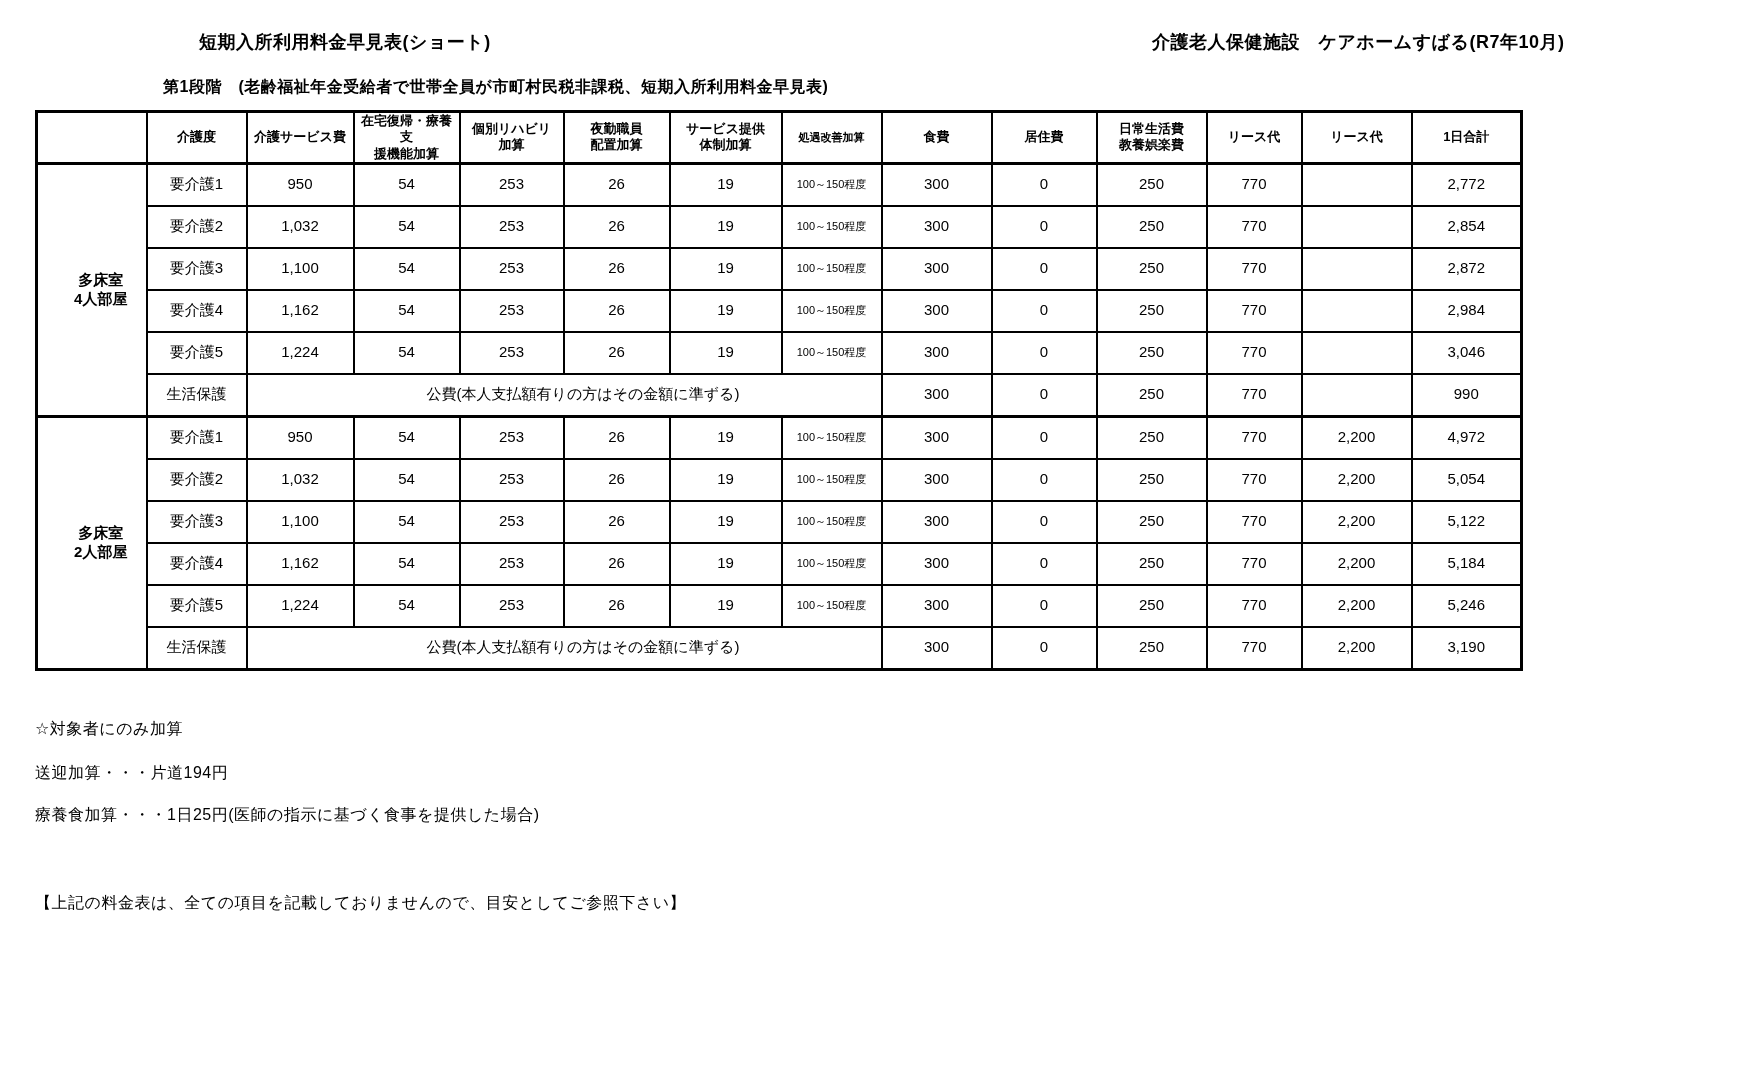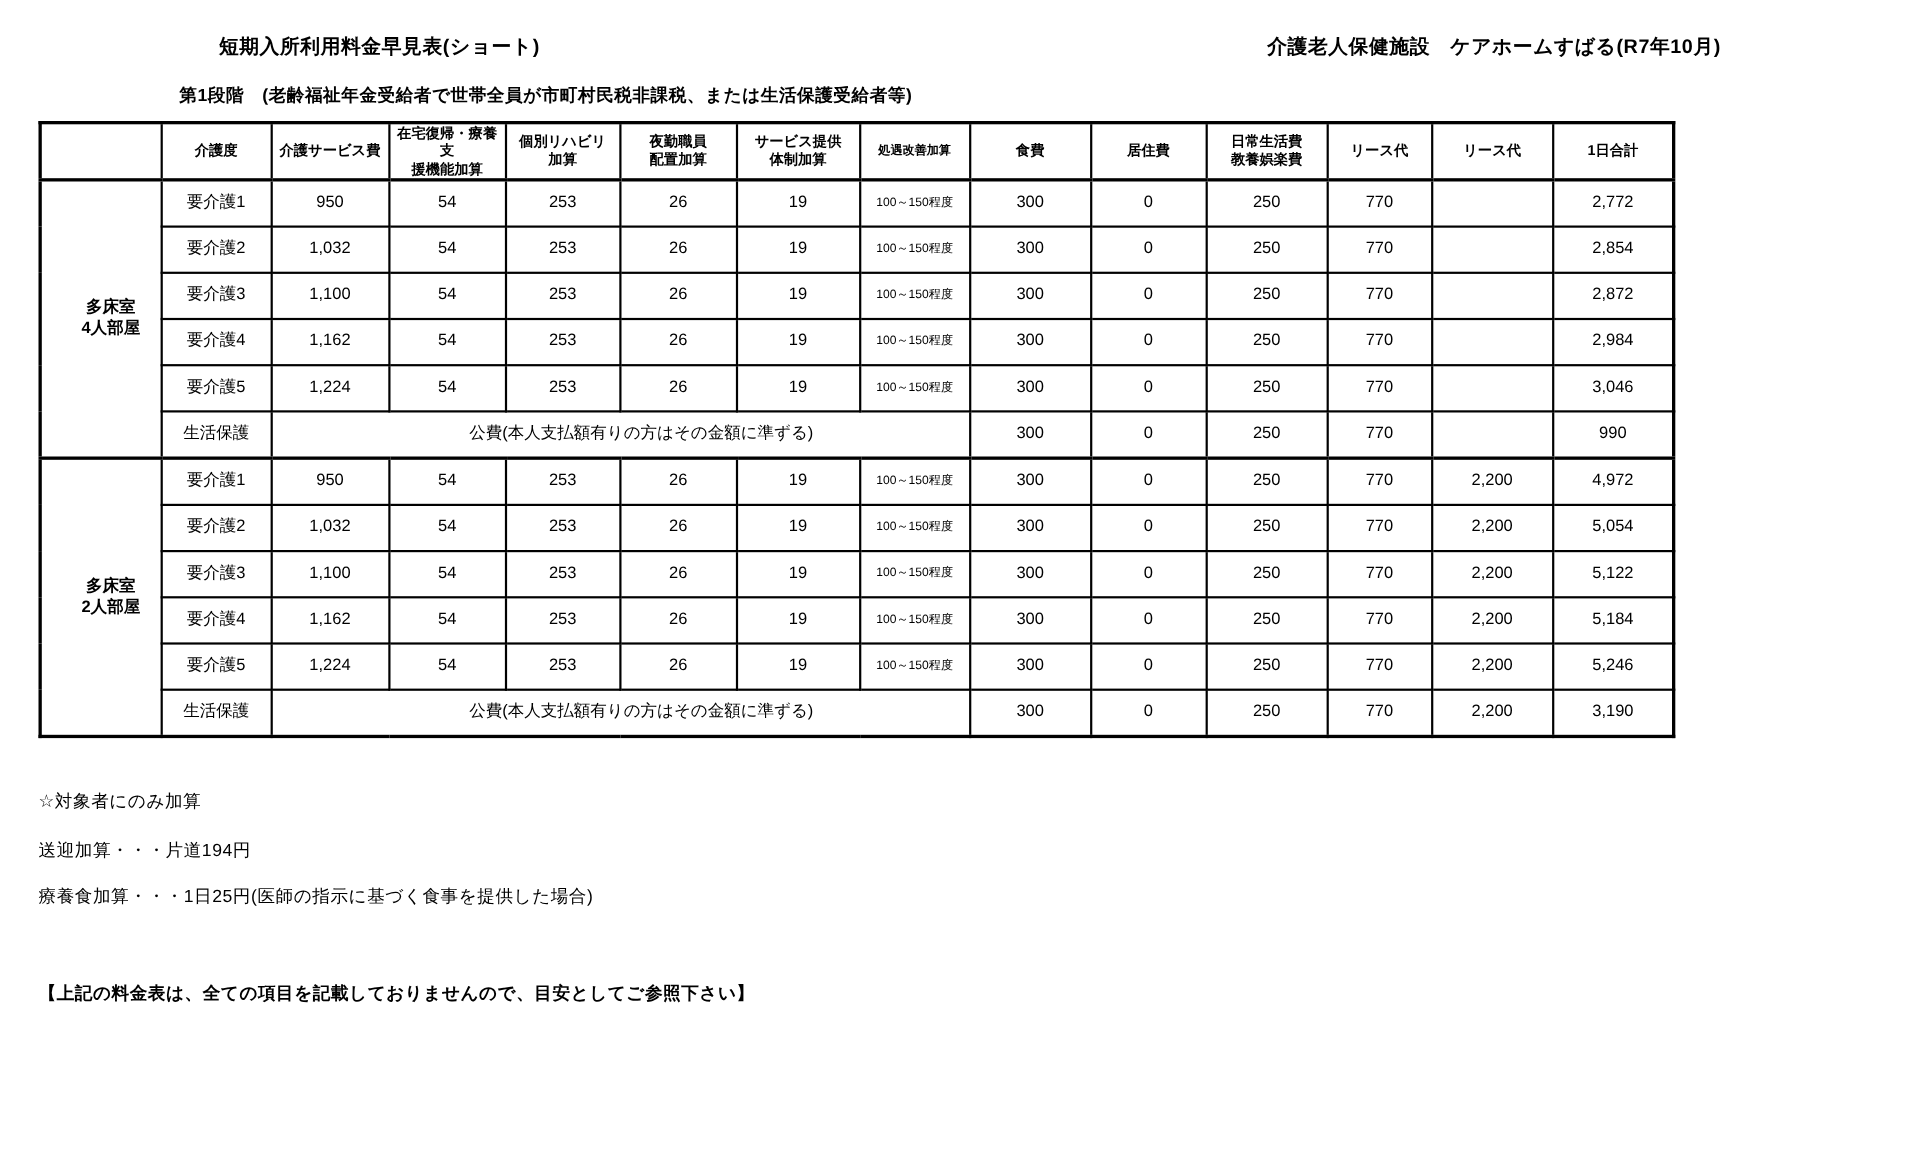--- a/index.html
+++ b/index.html
@@ -24,28 +24,28 @@
   td.small-val{font-size:11px;}
   td.group-cell{font-size:15px;font-weight:600;padding-left:20px;}
   td.level-cell{font-size:15px;}
   td.merged-cell{font-size:15px;padding-left:40px;}
   tr.group-sep td{border-top:3px solid #000;}
 
   .note{position:absolute;left:35px;font-size:16px;letter-spacing:.5px;}
   .note-0{top:719px;}
   .note-1{top:763px;}
   .note-2{top:805px;}
-  .footer-note{position:absolute;left:35px;top:893px;font-size:16px;font-weight:700;letter-spacing:.5px;}
+  .footer-note{position:absolute;left:35px;top:893px;font-size:16px;font-weight:400;letter-spacing:.5px;}
 </style>
 </head>
 <body>
 
 <div class="doc-title">短期入所利用料金早見表(ショート)</div>
 <div class="facility-title">介護老人保健施設　ケアホームすばる(R7年10月)</div>
-<div class="tier-line">第1段階　(老齢福祉年金受給者で世帯全員が市町村民税非課税、または生活保護受給者等)</div>
+<div class="tier-line">第1段階　(老齢福祉年金受給者で世帯全員が市町村民税非課税、短期入所利用料金早見表)</div>
 
 <div class="table-wrap">
   <table>
     <colgroup>
       <col style="width:110px">
         <col style="width:100px">
         <col style="width:107px">
       <col style="width:106px">
         <col style="width:104px">
         <col style="width:106px">

